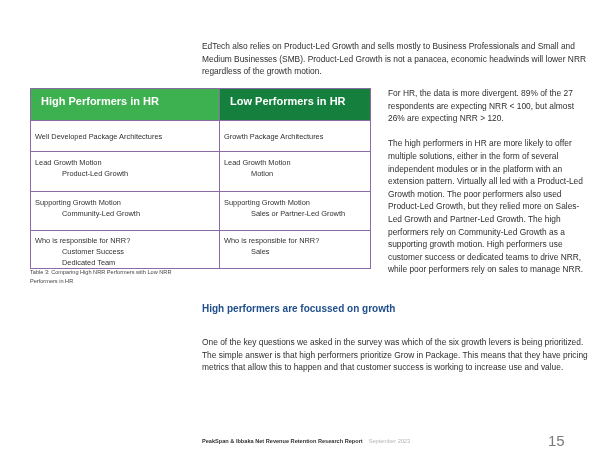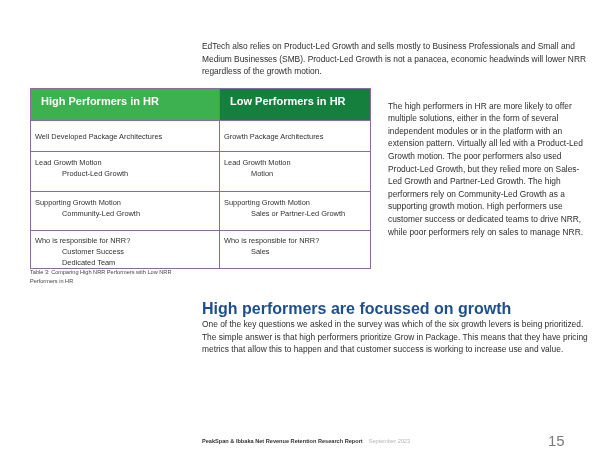--- a/index.html
+++ b/index.html
@@ -18,21 +18,21 @@
   table.cmp th.high { background:#3db04f; width:178px; }
   table.cmp th.low { background:#15803d; }
   table.cmp td { border:1.2px solid #8c6aa3; padding:0 0 0 4px; vertical-align:top; line-height:11px; }
   table.cmp tr.r1 td { height:30px; vertical-align:middle; }
   table.cmp tr.r2 td { height:34px; padding-top:5px; }
   table.cmp tr.r3 td { height:33px; padding-top:5px;border-radius:7px; }
   table.cmp tr.r4 td { height:33px; padding-top:4px; }
   .ind { display:block; padding-left:27px; }
   #caption { left:30px; top:268px; width:160px; font-size:5.6px; line-height:8.5px; color:#444; }
   #section { left:202px; top:302px; width:392px; }
-  #section h2 { margin:0 0 2px 0; font-size:16px; line-height:14px; color:#1e4e8c; font-weight:bold; }
+  #section h2 { margin:0 0 20px 0; font-size:10px; line-height:14px; color:#1e4e8c; font-weight:bold; }
   #footer { left:202px; top:438px; font-size:5.6px; color:#333; font-weight:bold; }
   #footer .date { color:#b4b4b4; font-weight:normal; margin-left:6px; }
   #pagenum { left:548px; top:432px; font-size:15px; color:#7a7a7a; }
 </style>
 </head>
 <body>
 
 <div id="intro" class="abs para">
   <p>EdTech also relies on Product-Led Growth and sells mostly to Business Professionals and Small and Medium Businesses (SMB). Product-Led Growth is not a panacea, economic headwinds will lower NRR regardless of the growth motion.</p>
 </div>
@@ -77,20 +77,21 @@
       <span>Who is responsible for NRR?</span>
       <span class="ind">Sales</span>
     </td>
   </tr>
 </tbody>
   </table>
 
 <div id="caption" class="abs">Table 3: Comparing High NRR Performers with Low NRR Performers in HR</div>
 
 <div id="side" class="abs para">
+  <p>For HR, the data is more divergent. 89% of the 27 respondents are expecting NRR &lt; 100, but almost 26% are expecting NRR &gt; 120.</p>
   <div class="gap"></div>
   <p>The high performers in HR are more likely to offer multiple solutions, either in the form of several independent modules or in the platform with an extension pattern. Virtually all led with a Product-Led Growth motion. The poor performers also used Product-Led Growth, but they relied more on Sales-Led Growth and Partner-Led Growth. The high performers rely on Community-Led Growth as a supporting growth motion. High performers use customer success or dedicated teams to drive NRR, while poor performers rely on sales to manage NRR.</p>
 </div>
 
 <div id="section" class="abs para">
   <h2>High performers are focussed on growth</h2>
   <p>One of the key questions we asked in the survey was which of the six growth levers is being prioritized. The simple answer is that high performers prioritize Grow in Package. This means that they have pricing metrics that allow this to happen and that customer success is working to increase use and value.</p>
   <div class="gap"></div>
 </div>
 

